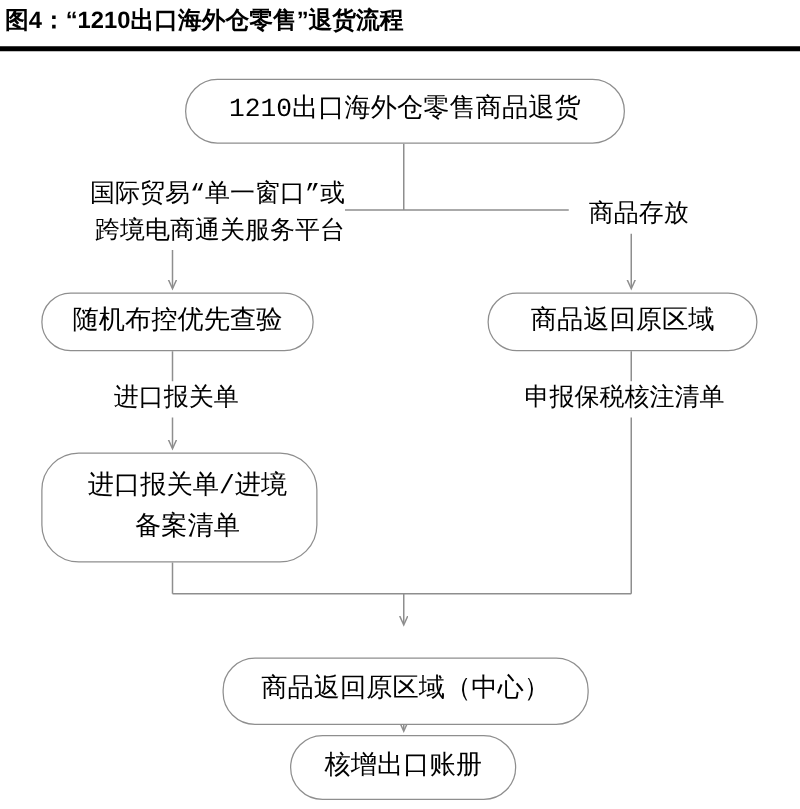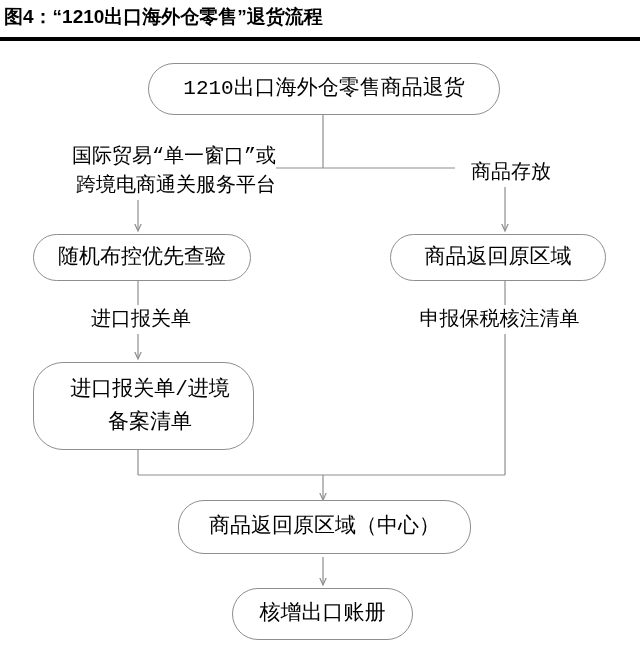--- a/index.html
+++ b/index.html
@@ -77,21 +77,21 @@
   }
   .node.two-line {
     border-radius: 30px;
     line-height: 33px;
   }
 
   #node-top      { left: 148px; top: 63px;  width: 352px; height: 52px; }
   #node-declare  { left: 33px;  top: 234px; width: 218px; height: 47px; }
   #node-area     { left: 390px; top: 234px; width: 216px; height: 47px; }
   #node-customs  { left: 33px;  top: 362px; width: 221px; height: 88px; padding-left: 13px; }
-  #node-return   { left: 178px; top: 500px; width: 293px; height: 54px; text-align: right; }
+  #node-return   { left: 178px; top: 526px; width: 293px; height: 54px; text-align: right; }
   #node-ledger   { left: 232px; top: 588px; width: 181px; height: 52px; text-align: center; }
 
   
   .edge-label {
     position: absolute;
     font-size: 20px;
     line-height: 29px;
     color: #000000;
     white-space: pre-line;
     background: #ffffff;

